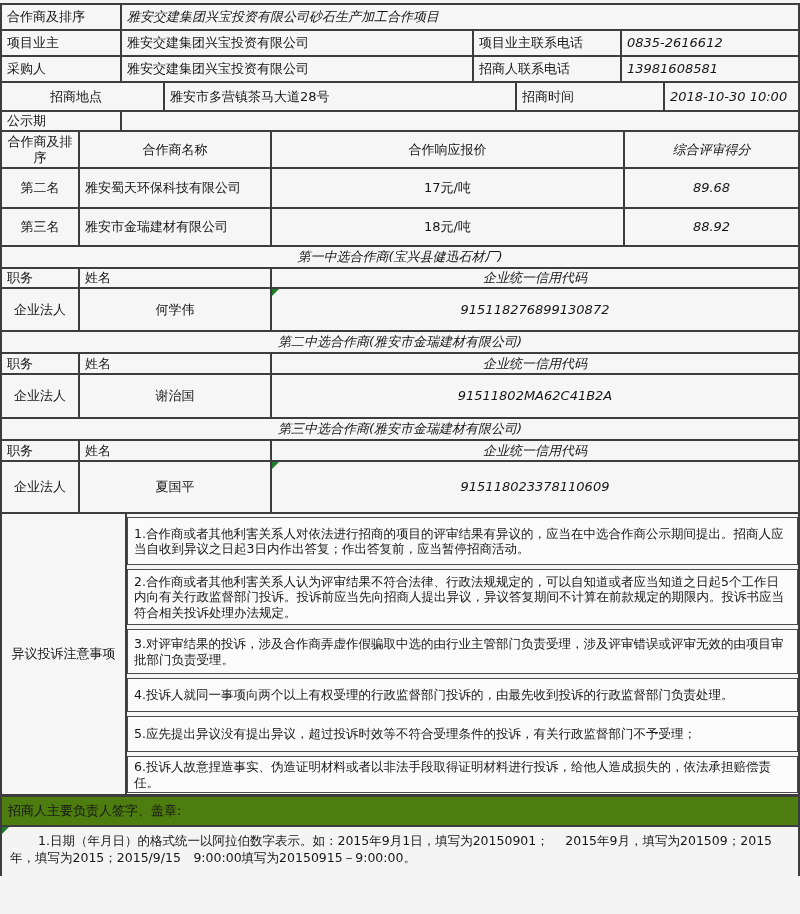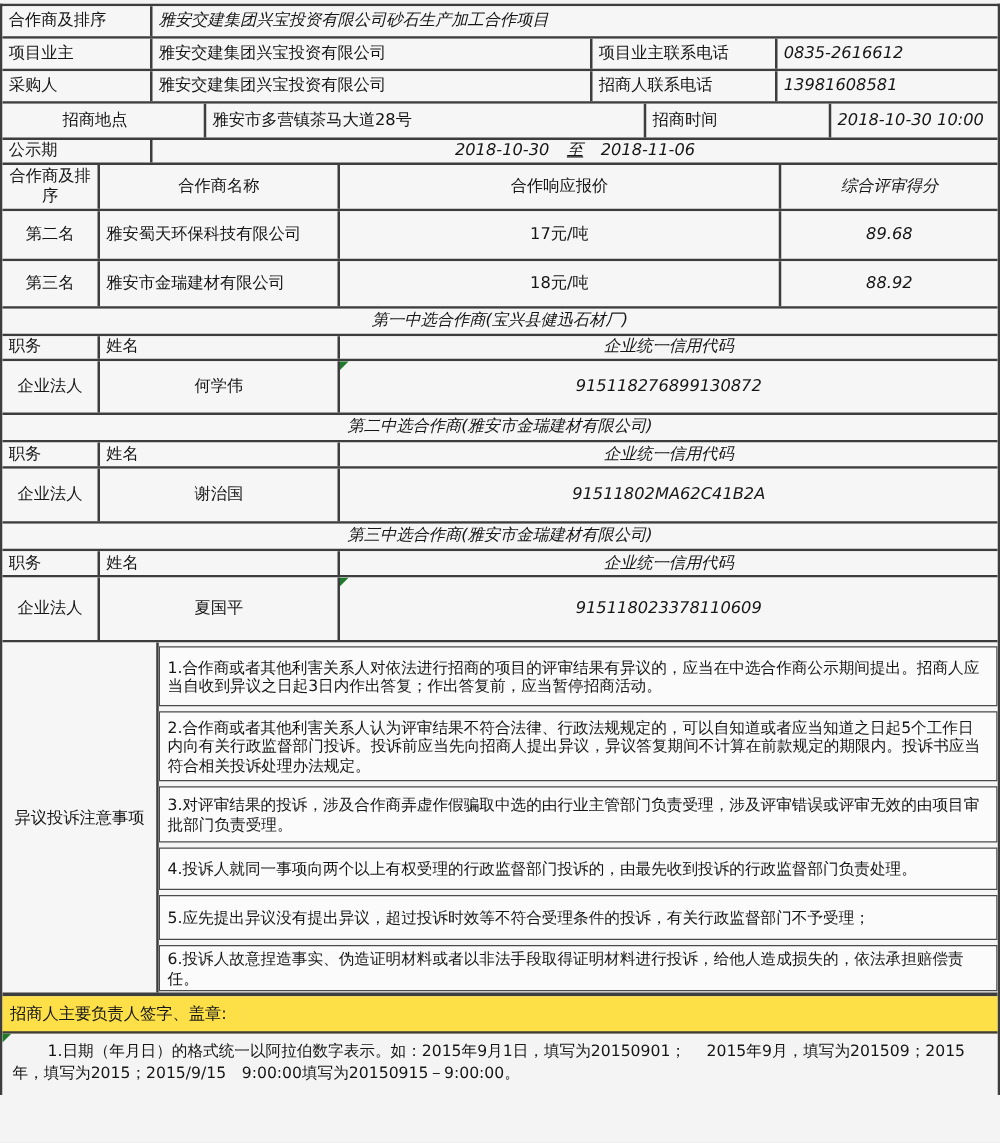--- a/index.html
+++ b/index.html
@@ -38,21 +38,21 @@
   .notes-label{width:125px;flex:none;border-right:2px solid #3d3d3d;
                display:flex;align-items:center;justify-content:center;
                text-align:center;padding:0 3px;word-break:break-all;}
   .notes-body{flex:1 1 auto;padding-top:3px;}
   .note-item{border:1px solid #4a4a4a;background:#fbfbfb;margin-bottom:4px;
              display:flex;align-items:center;padding:1px 6px;
              font-size:12.5px;line-height:15.5px;word-break:break-all;}
   .ni1{height:48px;} .ni2{height:56px;} .ni3{height:45px;}
   .ni4{height:34px;} .ni5{height:36px;} .ni6{height:37px;}
   .sig-row{height:30px;border-bottom:2px solid #3d3d3d;display:flex;
-           align-items:center;padding-left:6px;background:#fde047;}
+           align-items:center;padding-left:6px;background:#4d7c0f;}
   .footer{height:49px;position:relative;background:#f4f4f4;
           padding:5px 6px 0 8px;font-size:12.5px;line-height:17px;
           text-indent:28px;word-break:break-all;}
 </style>
 </head>
 <body>
 
 <div class="sheet">
   <div class="tbl">
 
@@ -77,25 +77,20 @@
 
     <div class="row h29">
       <div class="cell wA">招商地点</div>
       <div class="cell wB">雅安市多营镇茶马大道28号</div>
       <div class="cell wC">招商时间</div>
       <div class="cell grow last">2018-10-30 10:00</div>
     </div>
 
     <div class="row h20">
       <div class="cell wA">公示期</div>
-      <div class="cell grow last center">
-        <span>2018-10-30</span>
-        <span class="zhi">至</span>
-        <span>2018-11-06</span>
-      </div>
     </div>
 
     <div class="row h37 rank-head">
       <div class="cell wR1 center">合作商及排序</div>
       <div class="cell wR2 center">合作商名称</div>
       <div class="cell wR3 center">合作响应报价</div>
       <div class="cell grow last center">综合评审得分</div>
     </div>
 
     <div class="row h40">

